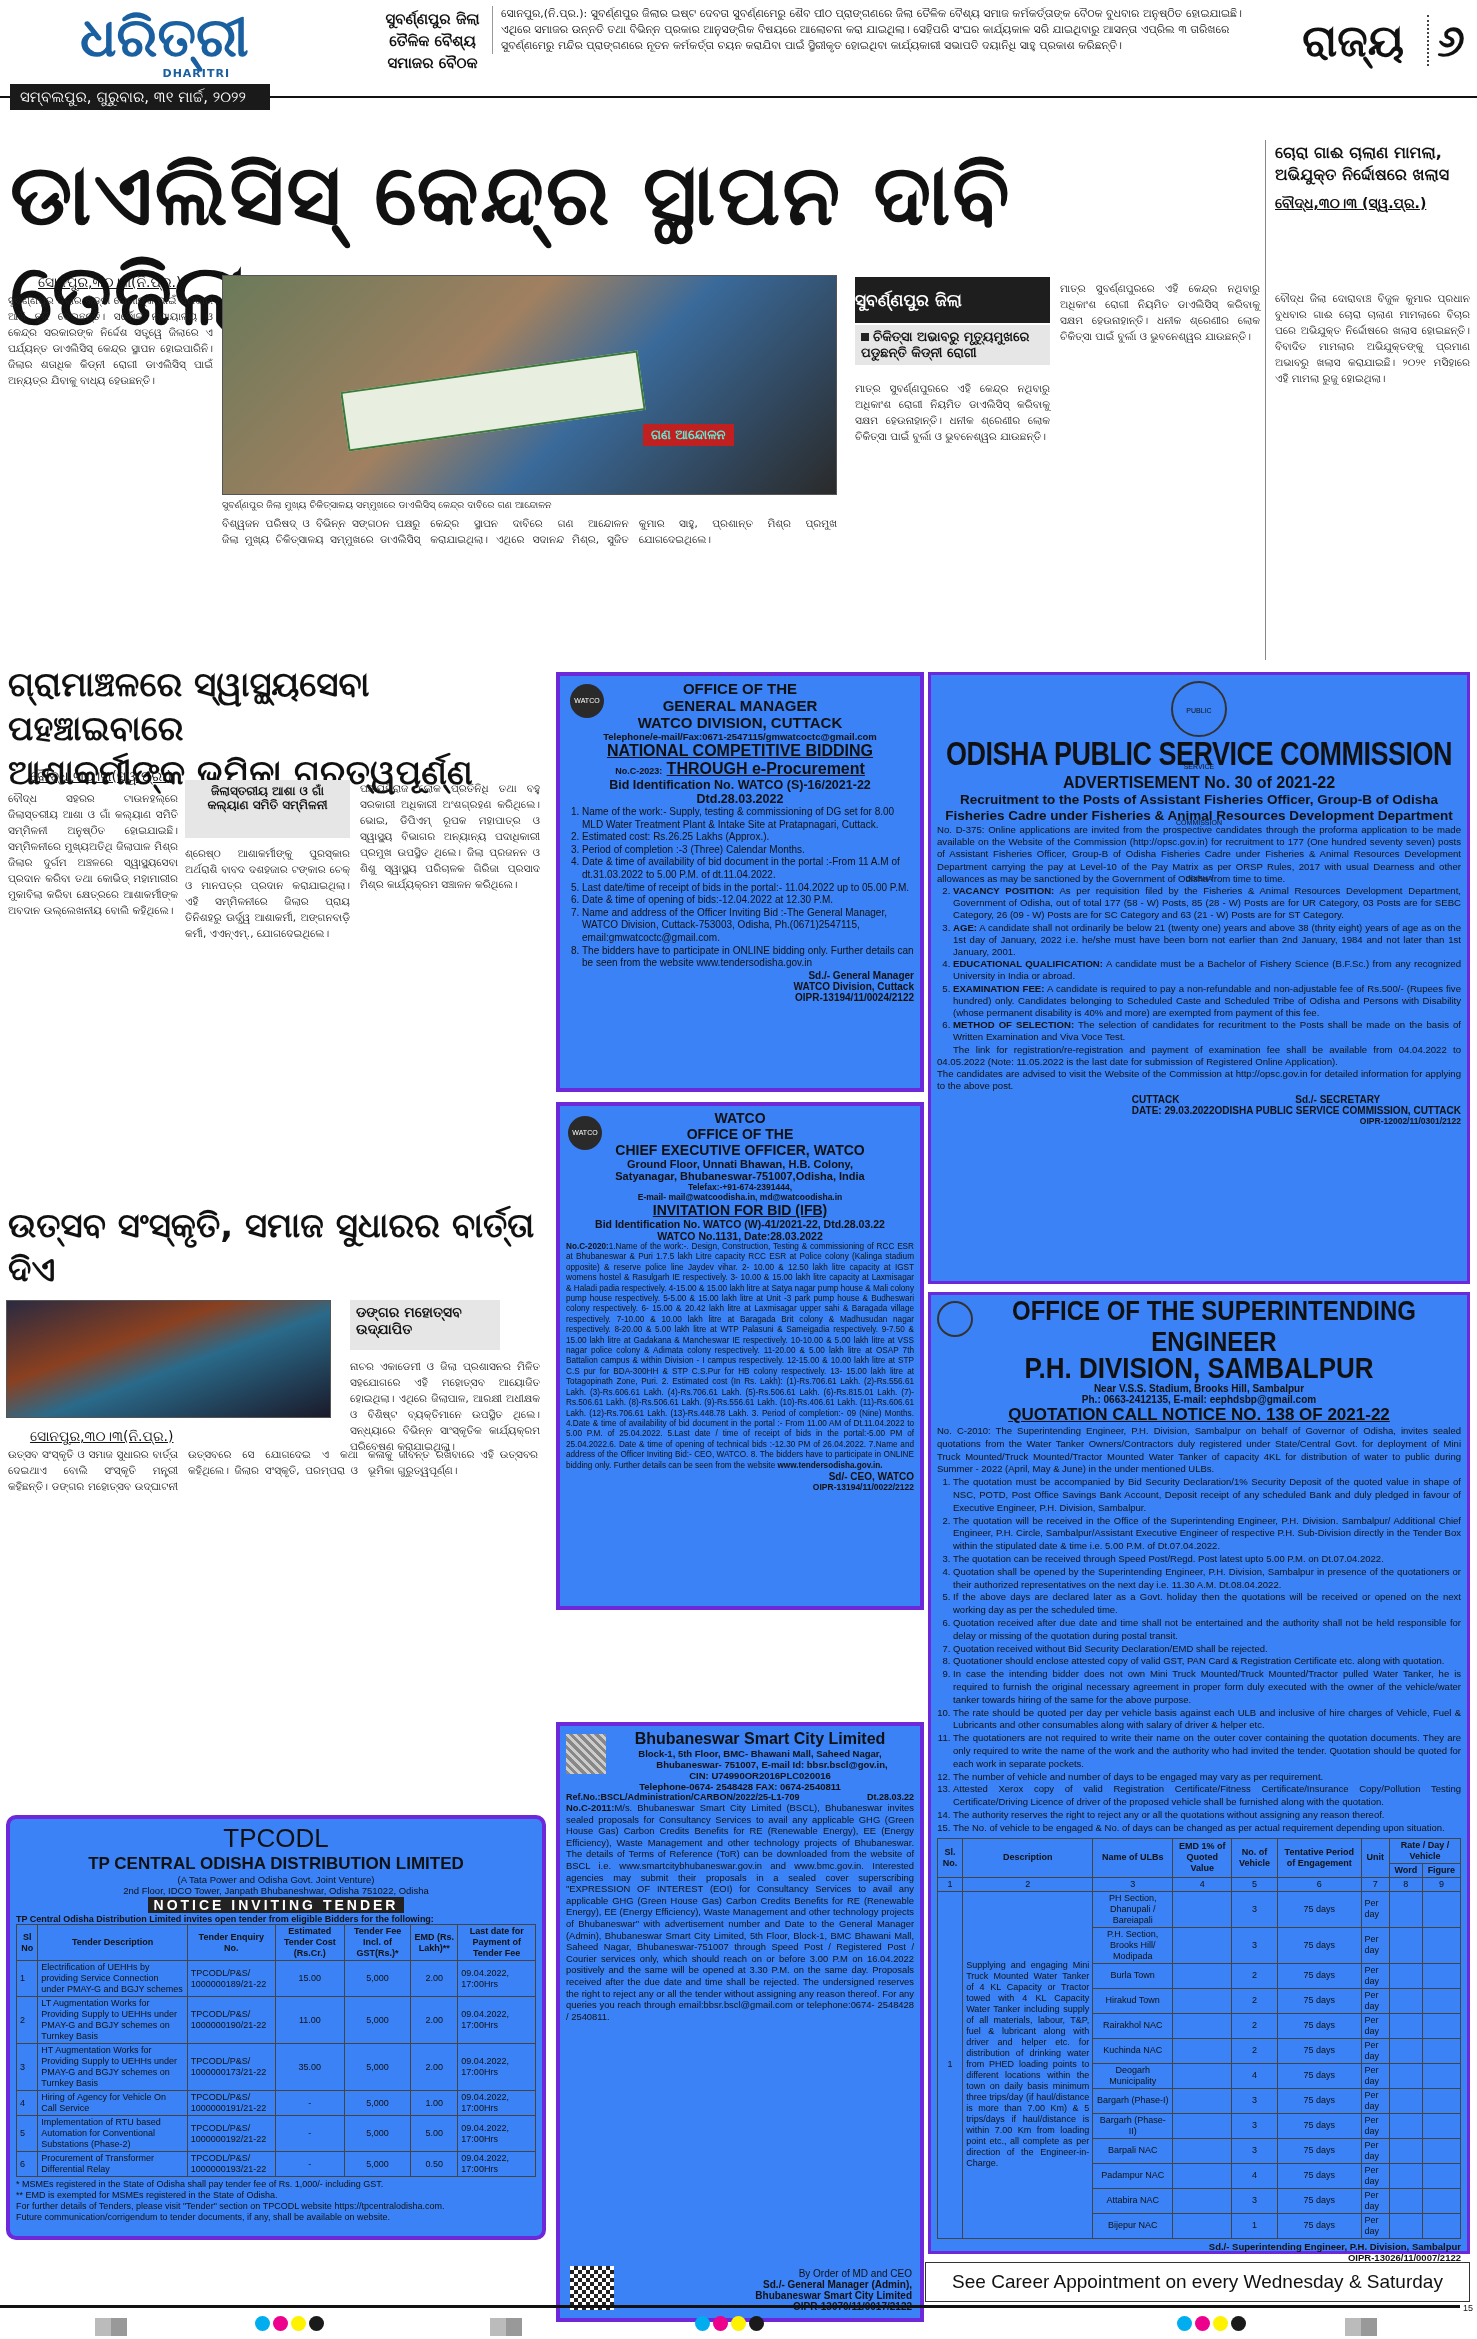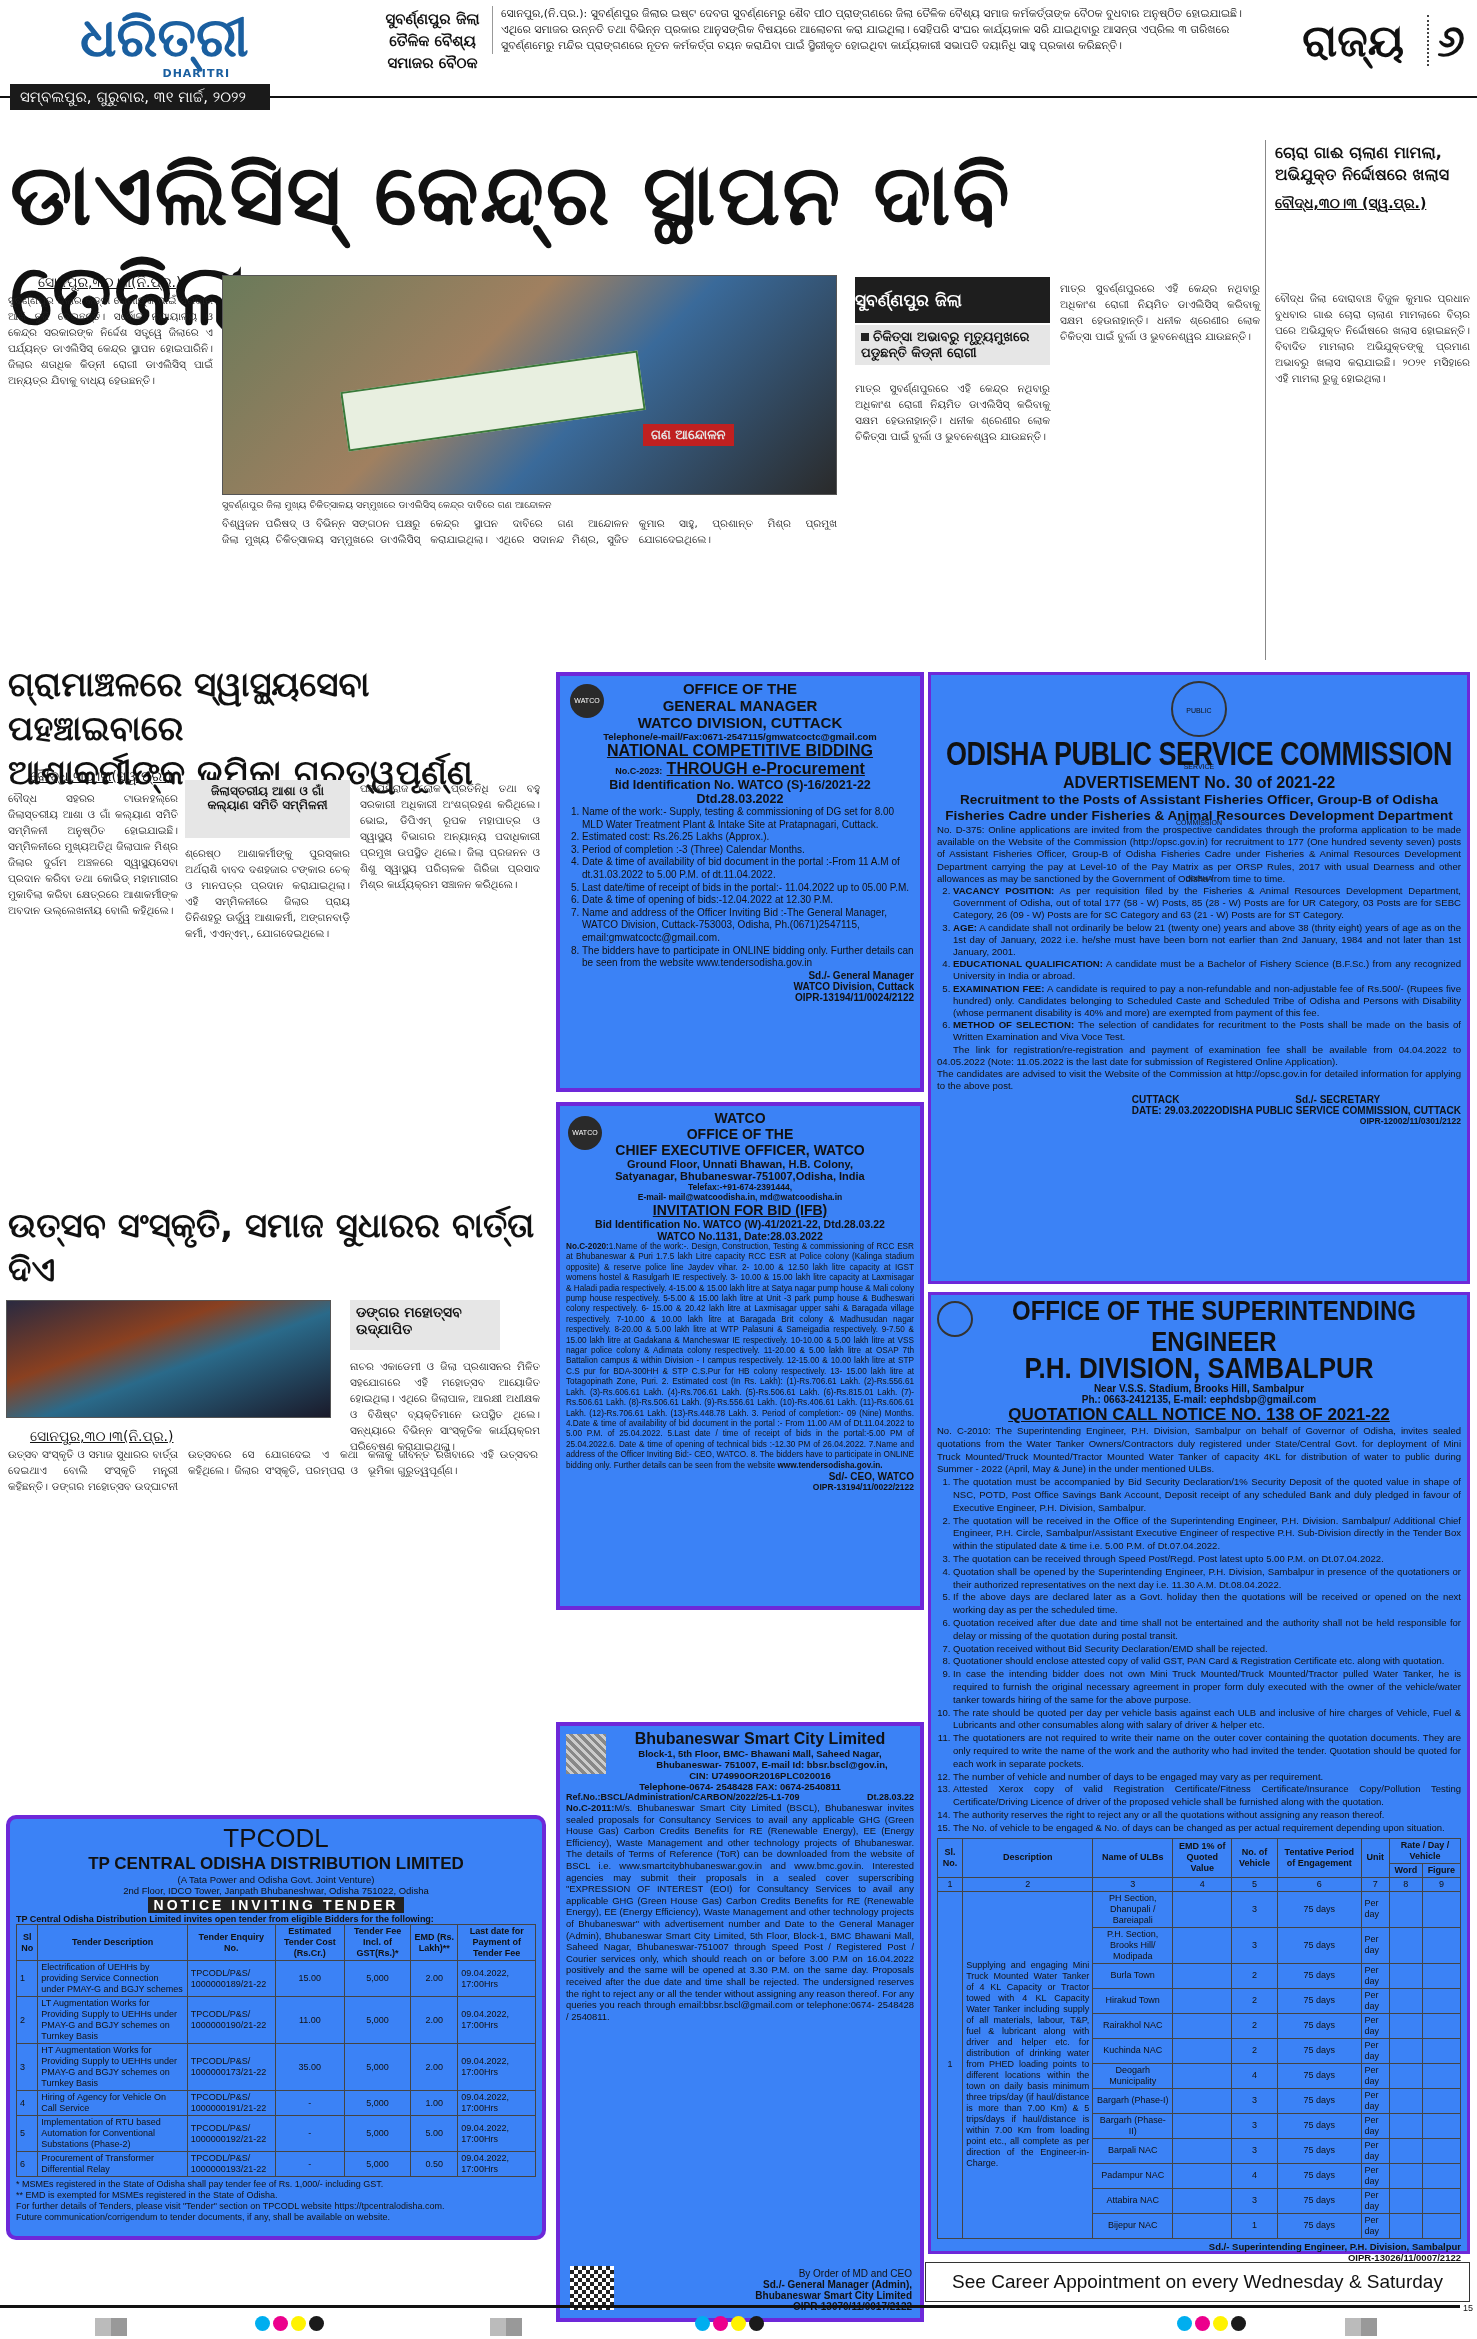--- a/index.html
+++ b/index.html
@@ -64,21 +64,21 @@
   <div>ଚୋରା ଗାଈ ଚାଲାଣ ମାମଲା, ଅଭିଯୁକ୍ତ ନିର୍ଦ୍ଦୋଷରେ ଖଲାସ</div>
   <div class="dateline-small" style="margin-top:6px">ବୌଦ୍ଧ,୩୦।୩ (ସ୍ୱ.ପ୍ର.)</div>
 </div>
 <div class="abs col-text odia" style="left:1275px;top:290px;width:195px">ବୌଦ୍ଧ ଜିଲା ଦୋରାବାଞ୍ଚ ବିଜୁଳ କୁମାର ପ୍ରଧାନ ବୁଧବାର ଗାଈ ଚୋରା ଚାଲାଣ ମାମଲାରେ ବିଚାର ପରେ ଅଭିଯୁକ୍ତ ନିର୍ଦ୍ଦୋଷରେ ଖଲାସ ହୋଇଛନ୍ତି। ବିବାଦିତ ମାମଲାର ଅଭିଯୁକ୍ତଙ୍କୁ ପ୍ରମାଣ ଅଭାବରୁ ଖଲାସ କରାଯାଇଛି। ୨୦୨୧ ମସିହାରେ ଏହି ମାମଲା ରୁଜୁ ହୋଇଥିଲା।</div>
 <div class="abs vrule" style="left:1265px;top:140px;height:520px"></div>
 
 <div class="abs dateline-small odia" style="left:38px;top:274px">ସୋନପୁର,୩୦।୩(ନି.ପ୍ର.)</div>
 <div class="abs col-text odia" style="left:8px;top:292px;width:205px">ସୁବର୍ଣ୍ଣପୁର ଜିଲାର କିଡ୍‌ନୀ ରୋଗୀଙ୍କ ପାଇଁ ସରକାର ଆଖି ବୁଜି ଦେଇଛନ୍ତି। ସର୍ବୋଚ୍ଚ ନ୍ୟାୟାଳୟ ଓ କେନ୍ଦ୍ର ସରକାରଙ୍କ ନିର୍ଦ୍ଦେଶ ସତ୍ତ୍ୱେ ଜିଲାରେ ଏ ପର୍ଯ୍ୟନ୍ତ ଡାଏଲିସିସ୍ କେନ୍ଦ୍ର ସ୍ଥାପନ ହୋଇପାରିନି। ଜିଲାର ଶତାଧିକ କିଡ୍‌ନୀ ରୋଗୀ ଡାଏଲିସିସ୍ ପାଇଁ ଅନ୍ୟତ୍ର ଯିବାକୁ ବାଧ୍ୟ ହେଉଛନ୍ତି।</div>
 <div class="abs photo" style="left:222px;top:275px;width:615px;height:220px">
   <div class="abs" style="left:120px;top:95px;width:300px;height:60px;background:#e8efe0;border:2px solid #3a7a3a;transform:rotate(-8deg)"></div>
-  <div class="abs odia" style="left:420px;top:148px;background:#c02020;color:#e5e5e5;font-weight:bold;font-size:13px;padding:3px 8px">ଗଣ ଆନ୍ଦୋଳନ</div>
+  <div class="abs odia" style="left:420px;top:148px;background:#c02020;color:#5eead4;font-weight:bold;font-size:13px;padding:3px 8px">ଗଣ ଆନ୍ଦୋଳନ</div>
 </div>
 <div class="abs col-text odia" style="left:222px;top:497px;width:615px;font-size:9.5px">ସୁବର୍ଣ୍ଣପୁର ଜିଲା ମୁଖ୍ୟ ଚିକିତ୍ସାଳୟ ସମ୍ମୁଖରେ ଡାଏଲିସିସ୍ କେନ୍ଦ୍ର ଦାବିରେ ଗଣ ଆନ୍ଦୋଳନ</div>
 <div class="abs col-text odia" style="left:222px;top:515px;width:615px;column-count:3;column-gap:10px">ବିଶ୍ୱଜନ ପରିଷଦ୍ ଓ ବିଭିନ୍ନ ସଙ୍ଗଠନ ପକ୍ଷରୁ ଜିଲା ମୁଖ୍ୟ ଚିକିତ୍ସାଳୟ ସମ୍ମୁଖରେ ଡାଏଲିସିସ୍ କେନ୍ଦ୍ର ସ୍ଥାପନ ଦାବିରେ ଗଣ ଆନ୍ଦୋଳନ କରାଯାଇଥିଲା। ଏଥିରେ ସଦାନନ୍ଦ ମିଶ୍ର, ସୁଜିତ କୁମାର ସାହୁ, ପ୍ରଶାନ୍ତ ମିଶ୍ର ପ୍ରମୁଖ ଯୋଗଦେଇଥିଲେ।</div>
 <div class="abs infobox-dark odia" style="left:855px;top:277px;width:195px;height:46px;line-height:46px">ସୁବର୍ଣ୍ଣପୁର ଜିଲା</div>
 <div class="abs infobox-grey odia" style="left:855px;top:325px;width:195px;height:40px">
   <span style="display:inline-block;width:8px;height:8px;background:#222;margin-right:4px"></span><span>ଚିକିତ୍ସା ଅଭାବରୁ ମୃତ୍ୟୁମୁଖରେ ପଡୁଛନ୍ତି କିଡ୍‌ନୀ ରୋଗୀ</span>
 </div>
 <div class="abs col-text odia" style="left:855px;top:380px;width:195px">ମାତ୍ର ସୁବର୍ଣ୍ଣପୁରରେ ଏହି କେନ୍ଦ୍ର ନଥିବାରୁ ଅଧିକାଂଶ ରୋଗୀ ନିୟମିତ ଡାଏଲିସିସ୍ କରିବାକୁ ସକ୍ଷମ ହେଉନାହାନ୍ତି। ଧନୀକ ଶ୍ରେଣୀର ଲୋକ ଚିକିତ୍ସା ପାଇଁ ବୁର୍ଲା ଓ ଭୁବନେଶ୍ୱର ଯାଉଛନ୍ତି।</div>
 <div class="abs col-text odia" style="left:1060px;top:280px;width:200px">ମାତ୍ର ସୁବର୍ଣ୍ଣପୁରରେ ଏହି କେନ୍ଦ୍ର ନଥିବାରୁ ଅଧିକାଂଶ ରୋଗୀ ନିୟମିତ ଡାଏଲିସିସ୍ କରିବାକୁ ସକ୍ଷମ ହେଉନାହାନ୍ତି। ଧନୀକ ଶ୍ରେଣୀର ଲୋକ ଚିକିତ୍ସା ପାଇଁ ବୁର୍ଲା ଓ ଭୁବନେଶ୍ୱର ଯାଉଛନ୍ତି।</div>
 

